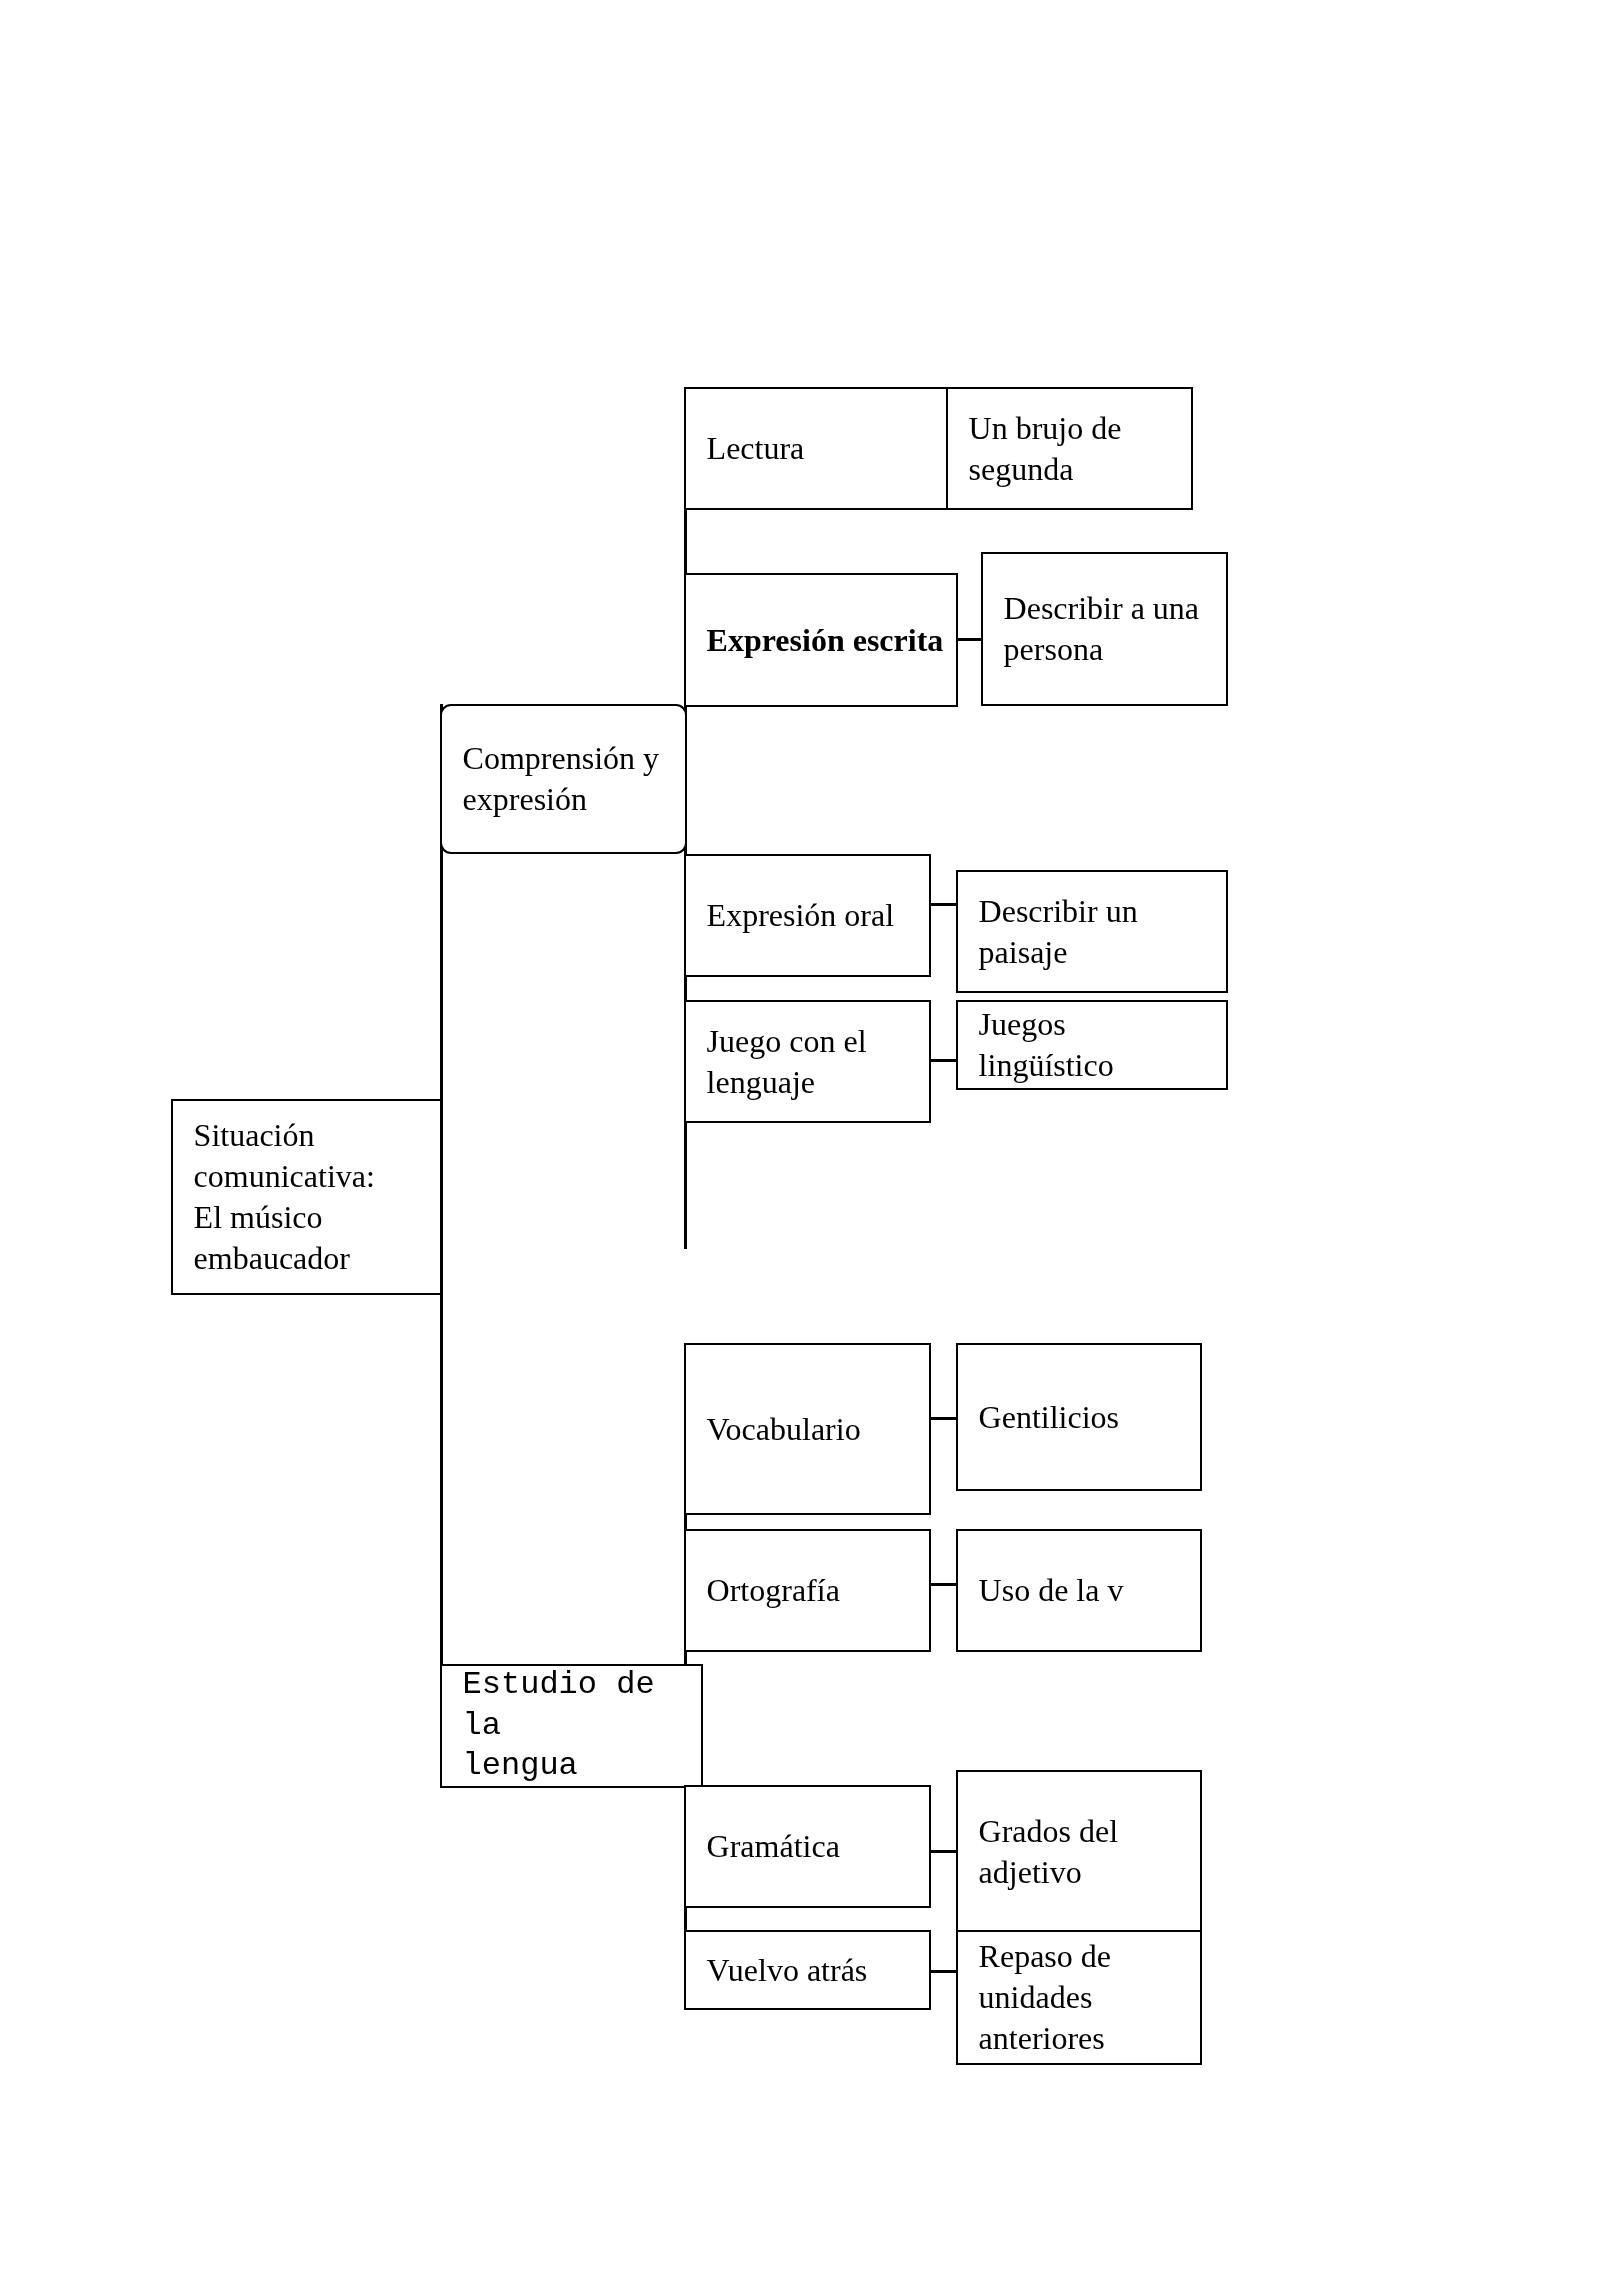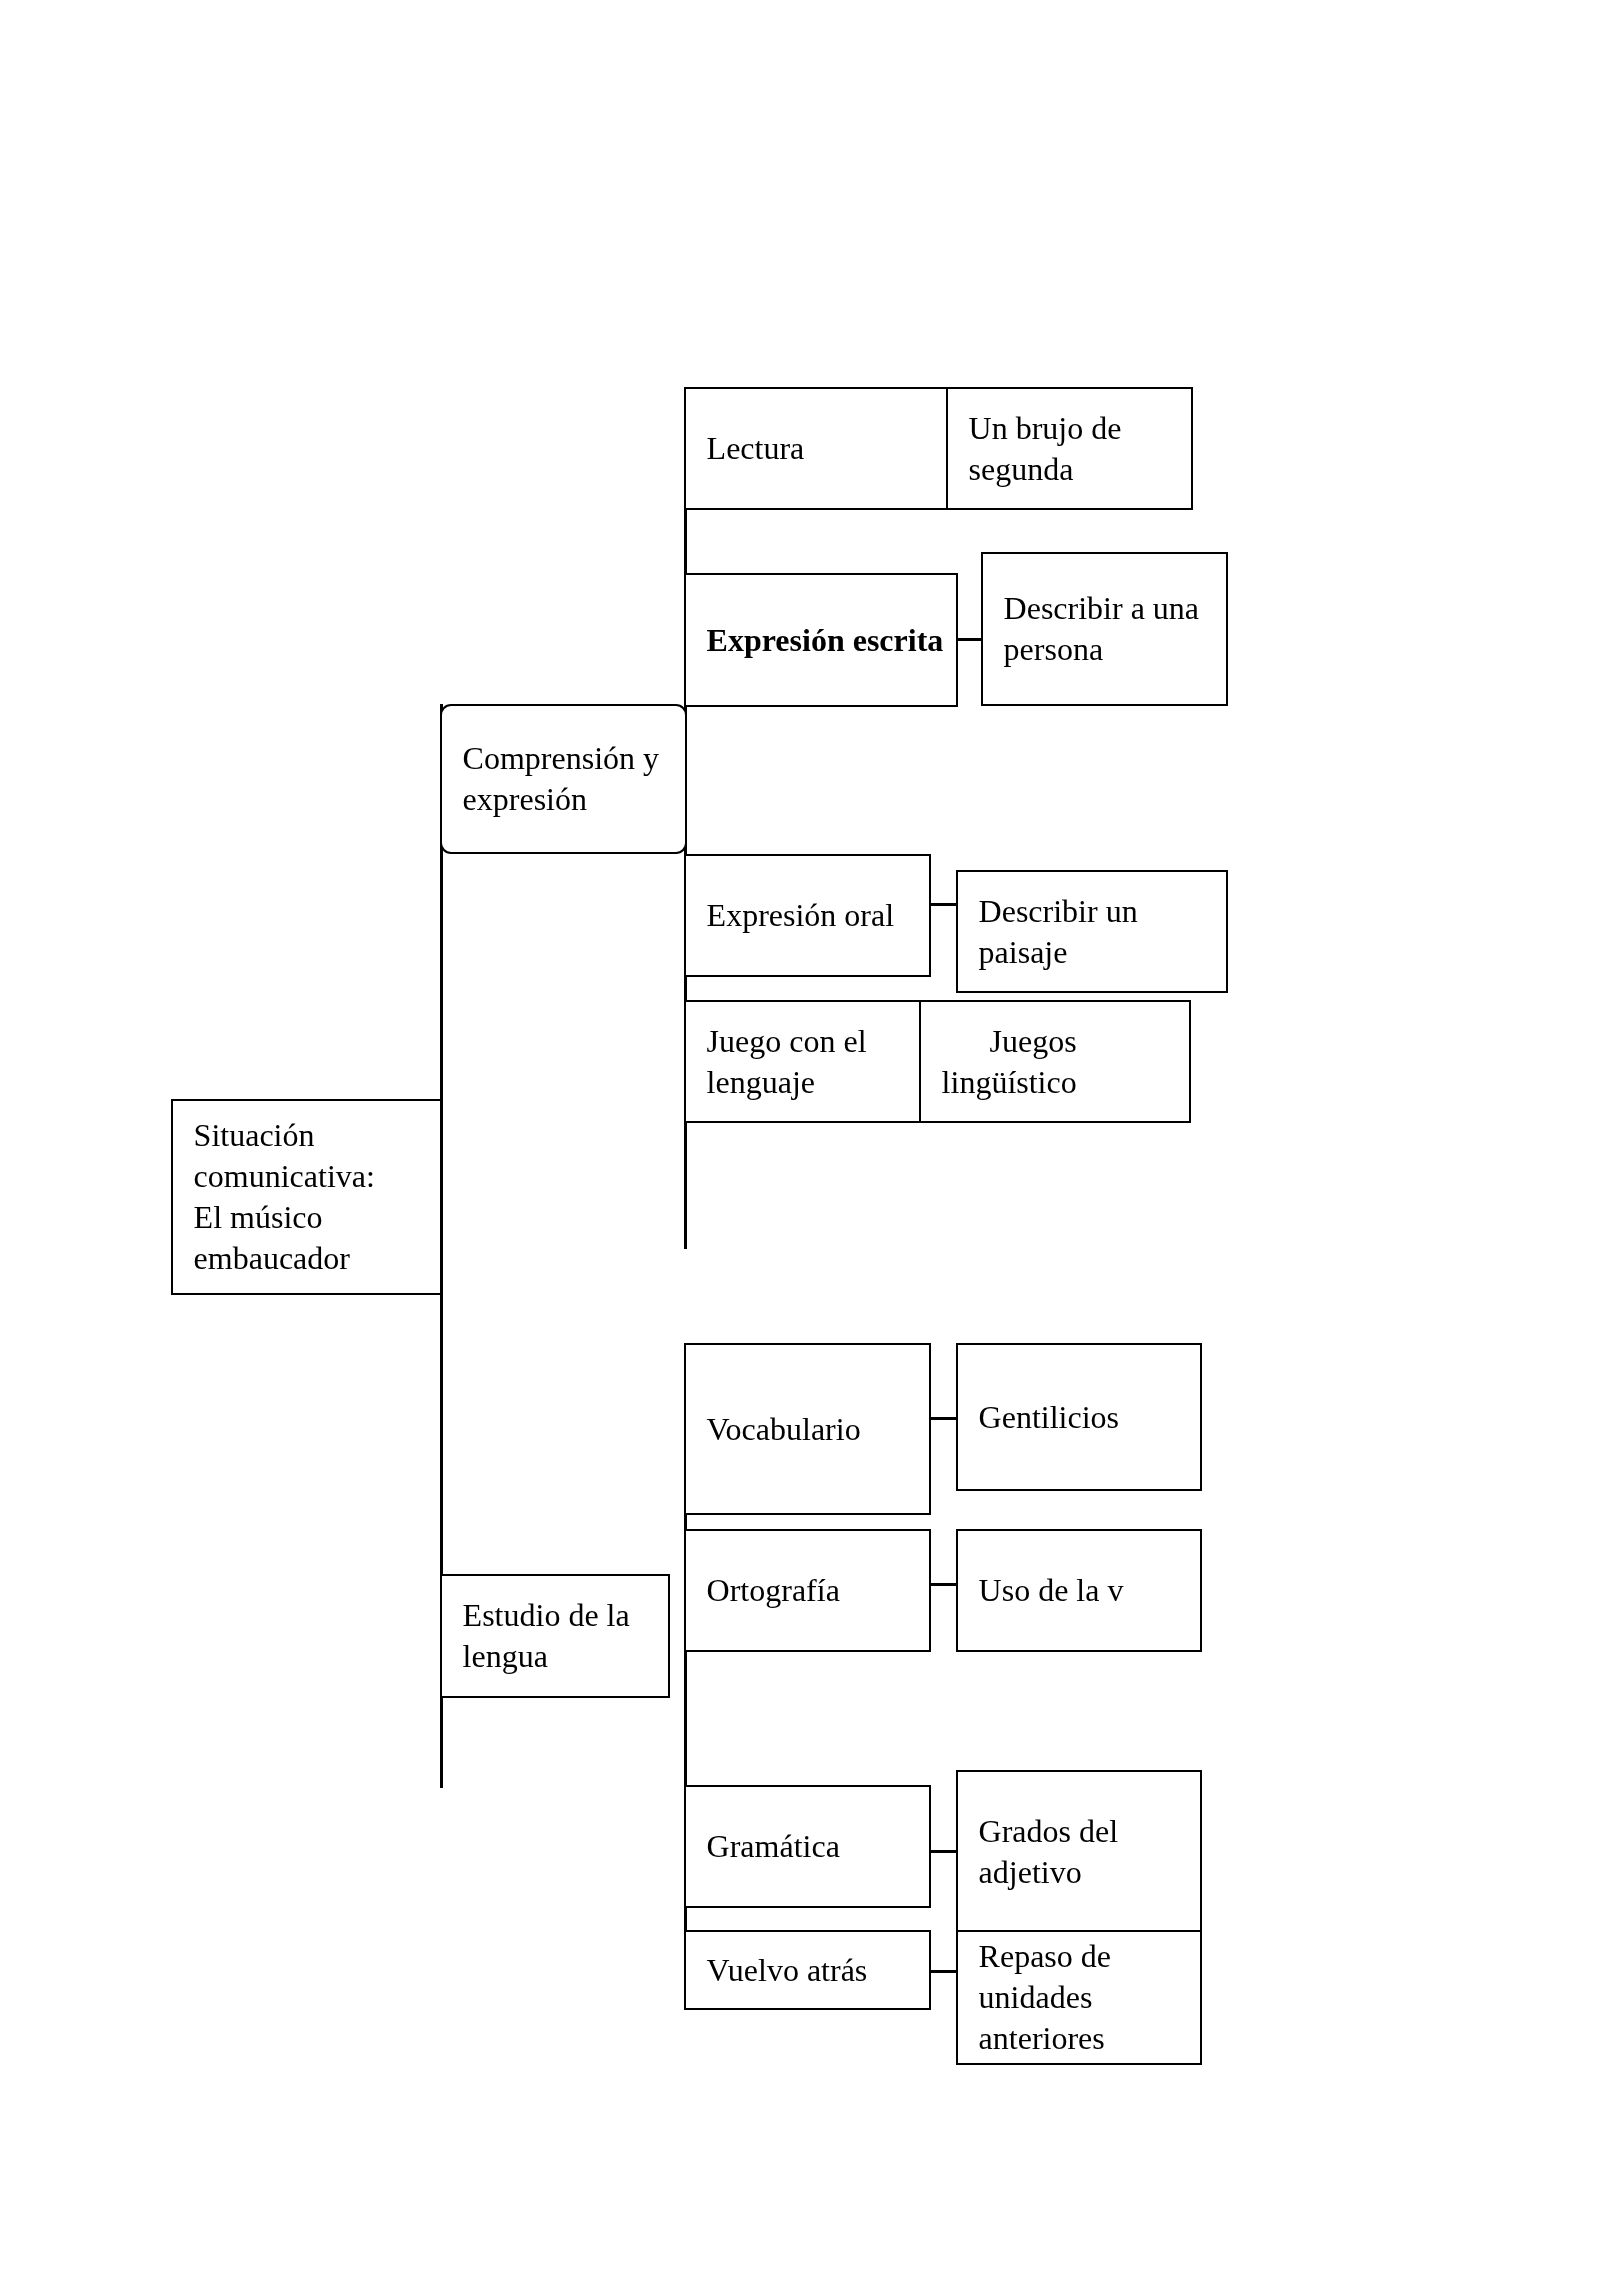--- a/index.html
+++ b/index.html
@@ -56,21 +56,21 @@
 comunicativa:
 El músico
 embaucador</span>
   </div>
 
   <div class="node" style="left:440px; top:704px; width:247px; height:150px;border-radius:11px;">
     <span class="label">Comprensión y
 expresión</span>
   </div>
 
-  <div class="node" style="left:440px; top:1574px; width:230px; height:124px;">
+  <div class="node" style="left:440px; top:1664px; width:263px; height:124px;font-family:Liberation Mono, monospace;">
     <span class="label">Estudio de la
 lengua</span>
   </div>
 
   <div class="node" style="left:684px; top:387px; width:274px; height:123px;">
     <span class="label">Lectura</span>
   </div>
   <div class="connector" style="left:956px; top:448px; width:28px;"></div>
   <div class="node" style="left:946px; top:387px; width:247px; height:123px;">
     <span class="label">Un brujo de
@@ -93,21 +93,21 @@
   <div class="node" style="left:956px; top:854px; width:272px; height:123px;margin-top:16px;">
     <span class="label">Describir un
 paisaje</span>
   </div>
 
   <div class="node" style="left:684px; top:1000px; width:247px; height:123px;">
     <span class="label">Juego con el
 lenguaje</span>
   </div>
   <div class="connector" style="left:930px; top:1059px; width:28px;"></div>
-  <div class="node" style="left:919px; top:1000px; width:272px; height:123px;text-align:right;">
+  <div class="node" style="left:956px; top:1000px; width:272px; height:90px;">
     <span class="label">Juegos
 lingüístico</span>
   </div>
 
   <div class="node" style="left:684px; top:1343px; width:247px; height:172px;">
     <span class="label">Vocabulario</span>
   </div>
   <div class="connector" style="left:930px; top:1417px; width:28px;"></div>
   <div class="node" style="left:956px; top:1343px; width:246px; height:148px;">
     <span class="label">Gentilicios</span>

